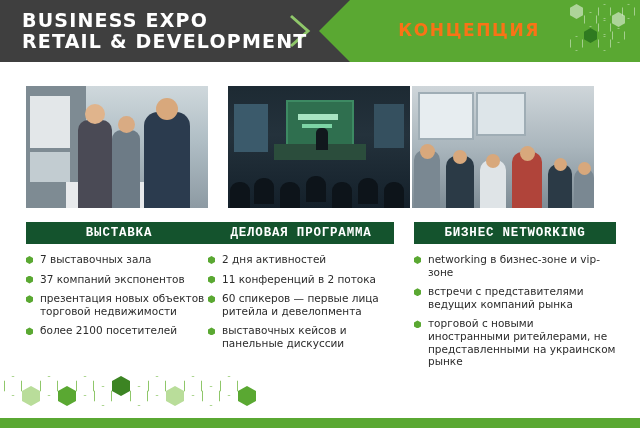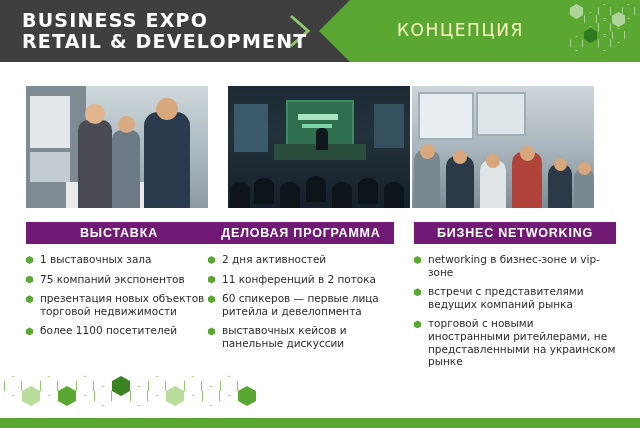--- a/index.html
+++ b/index.html
@@ -52,24 +52,24 @@
     color: #ffffff;
     font-size: 19px;
     font-weight: bold;
     letter-spacing: 1.2px;
     line-height: 21px;
     font-family: "DejaVu Sans", sans-serif;
     text-transform: uppercase;
   }
   .concept {
     position: absolute;
-    right: 116px; top: 20px;
-    color: #fef9c3;
+    right: 100px; top: 20px;
+    color: #f97316;
     font-size: 17px;
-    font-weight: normal;
+    font-weight: bold;
     letter-spacing: 1.6px;
     font-family: "DejaVu Sans", sans-serif;
     text-transform: uppercase;
   }
   .hexgrp { position:absolute; right:4px; top:2px; width:110px; height:58px; }
   .hexgrp i {
     position:absolute;
     display:block;
     width:13px; height:15px;
     border:1.4px solid rgba(255,255,255,0.45);
@@ -149,29 +149,29 @@
     position: absolute;
     left: 0; top: 222px;
     width: 640px; height: 150px;
   }
   .col { position: absolute; top: 0; }
   .col.c1 { left: 26px;  width: 186px; }
   .col.c2 { left: 208px; width: 186px; }
   .col.c3 { left: 414px; width: 202px; }
   .col-head {
     height: 22px;
-    background: #701a75;
+    background: #14532d;
     color: #ffffff;
     font-size: 12.5px;
     font-weight: bold;
     letter-spacing: 0.8px;
     display: flex;
     align-items: center;
     justify-content: center;
-    font-family: Liberation Sans, sans-serif;
+    font-family: Liberation Mono, monospace;
     text-transform: uppercase;
   }
   ul.bullets {
     list-style: none;
     margin: 9px 0 0 0;
     padding: 0;
   }
   ul.bullets li {
     position: relative;
     padding-left: 14px;
@@ -302,24 +302,24 @@
       <div class="p gy" style="left:162px;width:20px; height:40px;"></div>
       <div class="h sk" style="left:166px;top:76px; width:13px; height:13px;"></div>
     </div>
   </div>
 
   <div class="cols">
 
     <div class="col c1">
       <div class="col-head">ВЫСТАВКА</div>
       <ul class="bullets">
-        <li>1 выставочных зала</li>
-        <li>75 компаний экспонентов</li>
+        <li>7 выставочных зала</li>
+        <li>37 компаний экспонентов</li>
         <li>презентация новых объектов торговой недвижимости</li>
-        <li>более 1100 посетителей</li>
+        <li>более 2100 посетителей</li>
       </ul>
     </div>
 
     <div class="col c2">
       <div class="col-head">ДЕЛОВАЯ ПРОГРАММА</div>
       <ul class="bullets">
         <li>2 дня активностей</li>
         <li>11 конференций в 2 потока</li>
         <li>60 спикеров — первые лица ритейла и девелопмента</li>
         <li>выставочных кейсов и панельные дискуссии</li>

